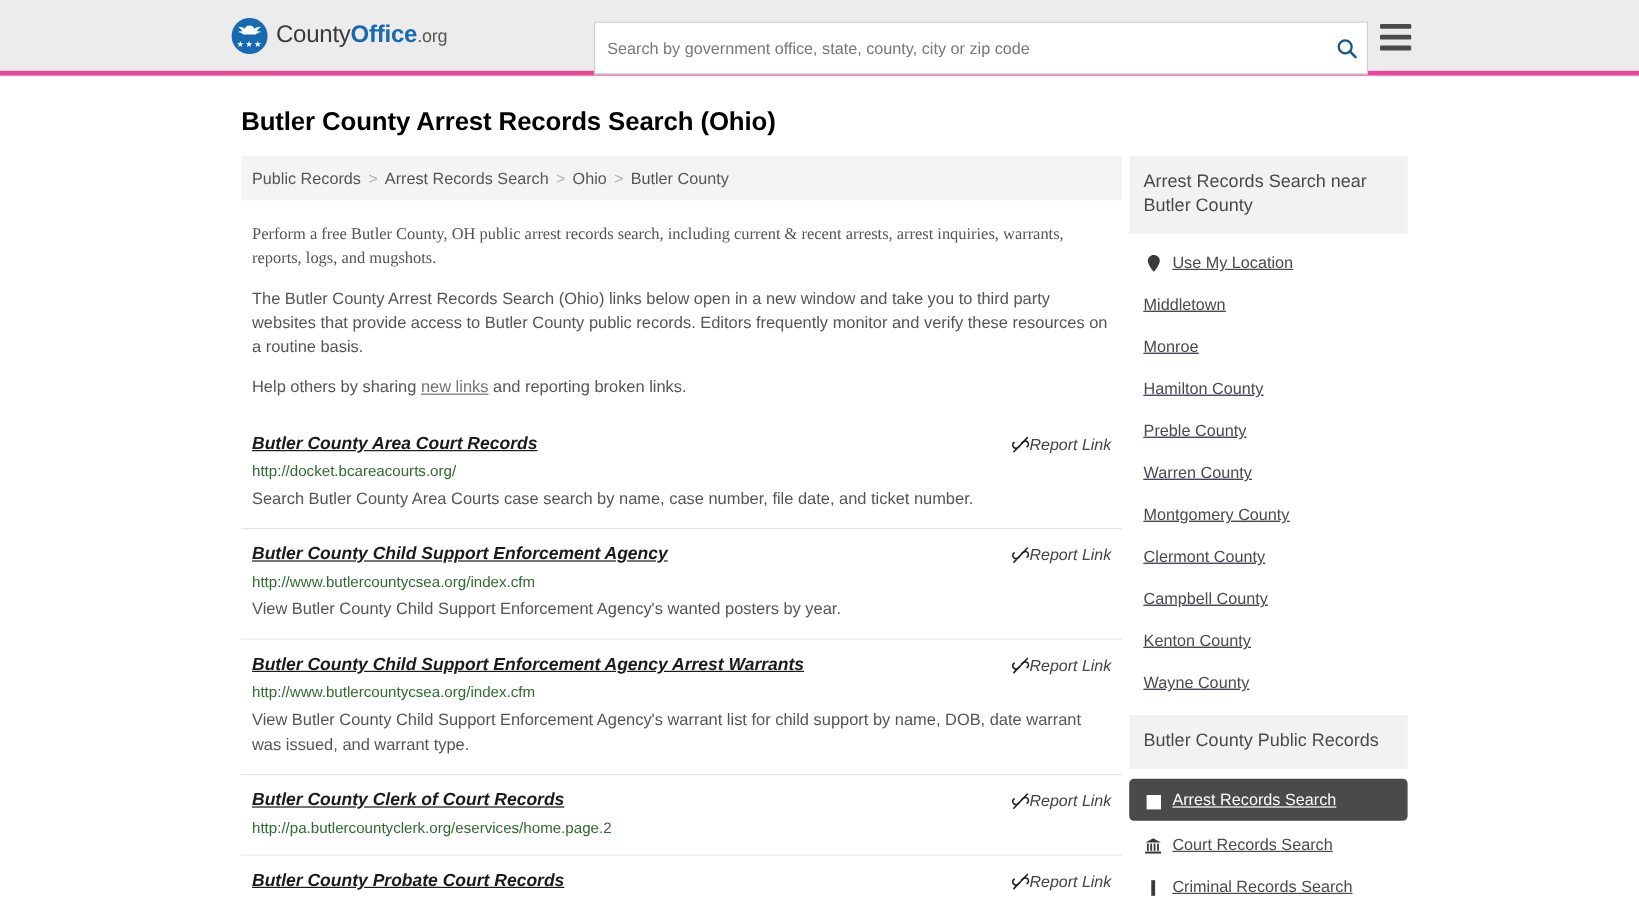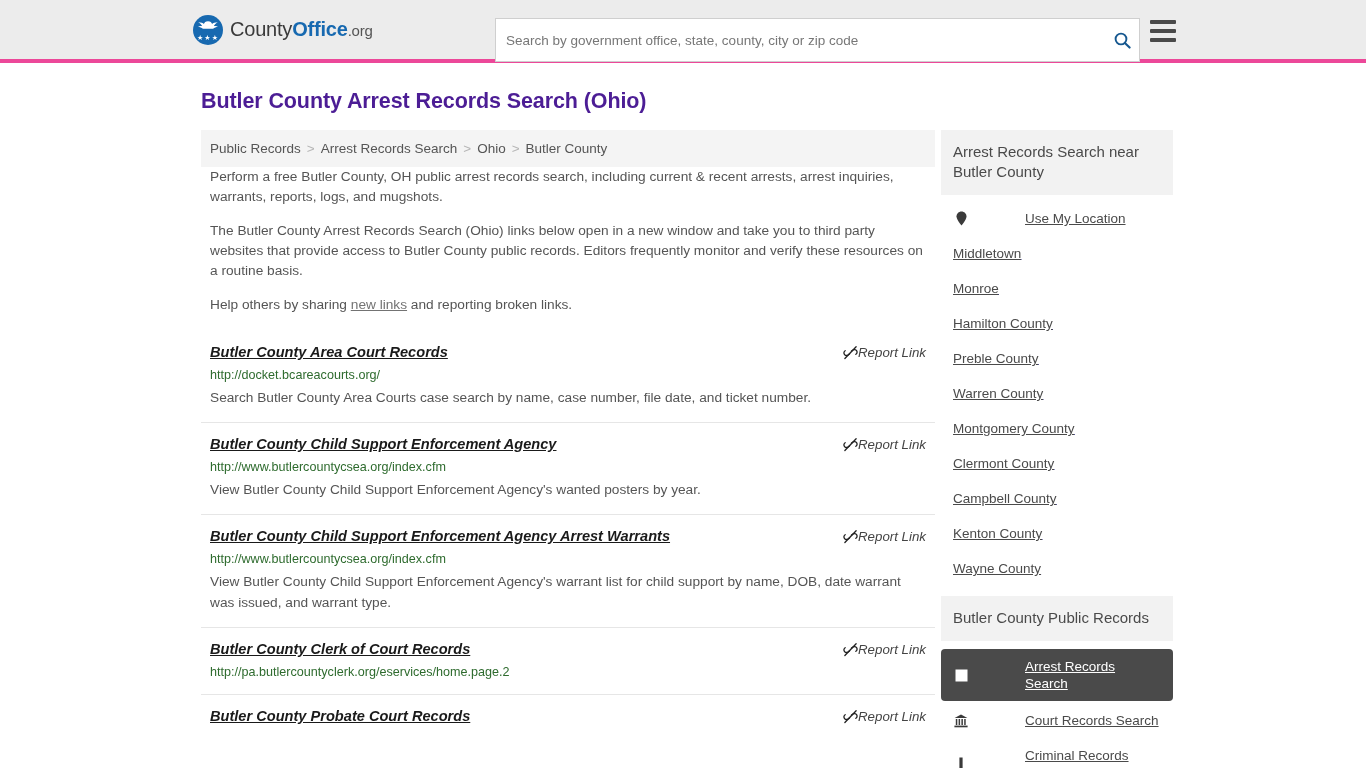--- a/index.html
+++ b/index.html
@@ -113,21 +113,21 @@
   
   #page {
     width: 1366px;
     padding: 0;
   }
   #page-title {
     margin: 0;
     padding: 26px 0 0 0;
     margin-left: 201px;
     font-size: 21.5px;
-    color: #4c1d95;
+    color: #000000;
     font-weight: bold;
     letter-spacing: -0.1px;
   }
   #columns {
     display: flex;
     align-items: flex-start;
     margin-left: 201px;
     margin-top: 16px;
   }
   #main-col { width: 734px; flex: 0 0 734px; }
@@ -147,21 +147,21 @@
   }
   #breadcrumb .sep { color: #b5b5b5; padding: 0 6px; }
 
   
   .intro-p {
     margin: 14px 9px 0 9px;
     font-size: 13.7px;
     line-height: 20px;
     color: #555;
   }
-  .intro-p:first-of-type { margin-top: 0; }
+  .intro-p:first-of-type { margin-top: 18px; font-family: Liberation Serif, serif; }
   .intro-p a {
     color: #737373;
     text-decoration: underline;
   }
 
   
   #results { margin-top: 20px; }
   .result {
     border-top: 1px solid #e6e6e6;
     padding: 12px 9px 14px 9px;
@@ -216,25 +216,24 @@
     background: #f2f2f2;
     padding: 12px 12px 13px 12px;
     font-size: 15px;
     font-weight: normal;
     color: #4a4a4a;
     line-height: 20px;
   }
   .side-links { padding-top: 6px; }
   .side-link {
     display: flex;
-    align-items: center;
+    align-items: flex-end;
     padding: 9px 12px 9px 12px;
     text-decoration: none;
     cursor: pointer;
-    gap: 48px;
   }
   .side-link .side-ico {
     width: 16px;
     flex: 0 0 16px;
     margin-right: 8px;
     display: flex;
     align-items: center;
     justify-content: center;
   }
   .side-link .side-label {

